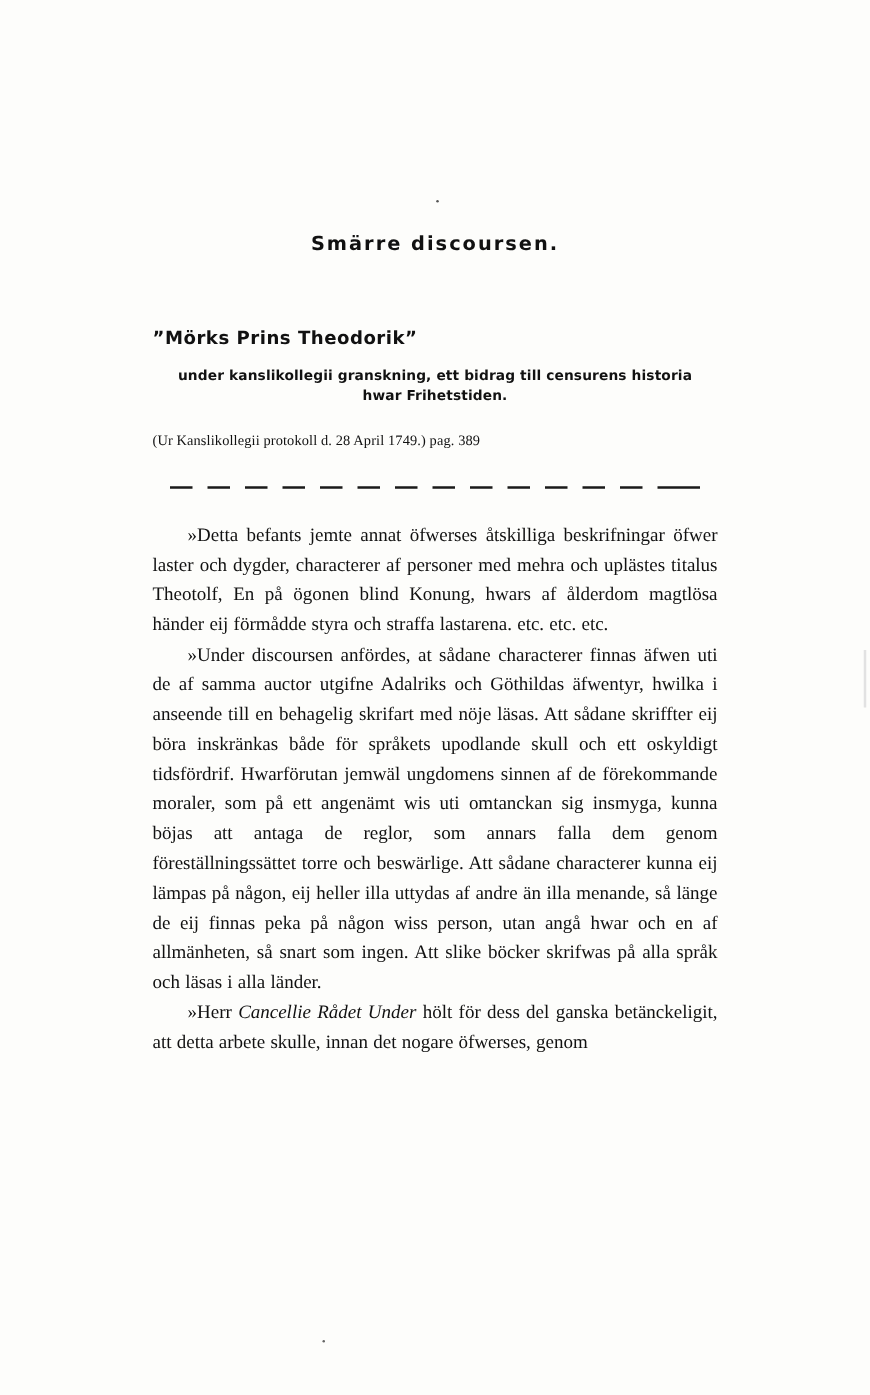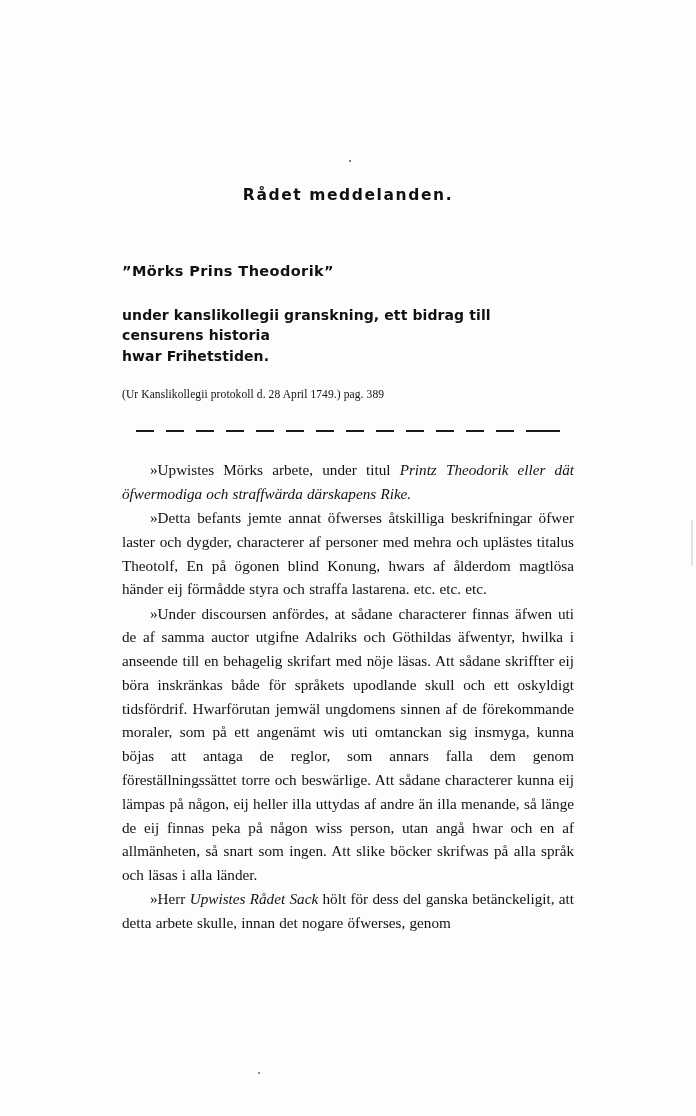--- a/index.html
+++ b/index.html
@@ -44,25 +44,26 @@
   .work-title {
     text-align: left;
     font-family: "DejaVu Sans", sans-serif;
     font-weight: bold;
     font-size: 14.5px;
     letter-spacing: 0.4px;
     margin-top: 59px;
   }
 
   .subtitle {
+    text-align: center;
     font-family: "DejaVu Sans", sans-serif;
     font-weight: bold;
-    font-size: 14px;
+    font-size: 11px;
     line-height: 1.45;
-    margin-top: 26px;
+    margin-top: 14px;
     letter-spacing: 0.1px;
   }
 
   .source-note {
     text-align: left;
     font-family: "Liberation Serif", serif;
     font-size: 11.5px;
     margin-top: 22px;
     letter-spacing: 0.1px;
   }
@@ -134,21 +135,21 @@
 <body>
 
 <div class="page">
 
   <div class="dot-top"></div>
   <div class="edge-mark"></div>
   <div class="dot-bottom"></div>
 
   <div class="content">
 
-    <div class="section-title">Rådet meddelanden.</div>
+    <div class="section-title">Smärre discoursen.</div>
 
     <div class="work-title">”Mörks Prins Theodorik”</div>
 
     <div class="subtitle">
       <span>under kanslikollegii granskning, ett bidrag till censurens historia</span><br>
       <span>hwar Frihetstiden.</span>
     </div>
 
     <div class="source-note">(Ur Kanslikollegii protokoll d. 28 April 1749.) pag. 389</div>
 
@@ -163,20 +164,19 @@
         <span style="left: 210px; width: 18px;"></span>
         <span style="left: 240px; width: 18px;"></span>
         <span style="left: 270px; width: 18px;"></span>
         <span style="left: 300px; width: 18px;"></span>
         <span style="left: 330px; width: 18px;"></span>
         <span style="left: 360px; width: 18px;"></span>
         <span style="left: 390px; width: 34px;"></span>
       </div>
 
     <div class="body-text">
-        <p><span>»Upwistes Mörks arbete, under titul </span><span class="it">Printz Theodorik eller dät öfwermodiga och straffwärda därskapens Rike.</span></p>
         <p><span>»Detta befants jemte annat öfwerses åtskilliga beskrifningar öfwer laster och dygder, characterer af personer med mehra och uplästes titalus Theotolf, En på ögonen blind Konung, hwars af ålderdom magtlösa händer eij förmådde styra och straffa lastarena. etc. etc. etc.</span></p>
         <p><span>»Under discoursen anfördes, at sådane characterer finnas äfwen uti de af samma auctor utgifne Adalriks och Göthildas äfwentyr, hwilka i anseende till en behagelig skrifart med nöje läsas. Att sådane skriffter eij böra inskränkas både för språkets upodlande skull och ett oskyldigt tidsfördrif. Hwarförutan jemwäl ungdomens sinnen af de förekommande moraler, som på ett angenämt wis uti omtanckan sig insmyga, kunna böjas att antaga de reglor, som annars falla dem genom föreställningssättet torre och beswärlige. Att sådane characterer kunna eij lämpas på någon, eij heller illa uttydas af andre än illa menande, så länge de eij finnas peka på någon wiss person, utan angå hwar och en af allmänheten, så snart som ingen. Att slike böcker skrifwas på alla språk och läsas i alla länder.</span></p>
-        <p><span>»Herr </span><span class="it">Upwistes Rådet Sack</span><span> hölt för dess del ganska betänckeligit, att detta arbete skulle, innan det nogare öfwerses, genom</span></p>
+        <p><span>»Herr </span><span class="it">Cancellie Rådet Under</span><span> hölt för dess del ganska betänckeligit, att detta arbete skulle, innan det nogare öfwerses, genom</span></p>
       </div>
 
   </div>
 </div>
 
 </body></html>

